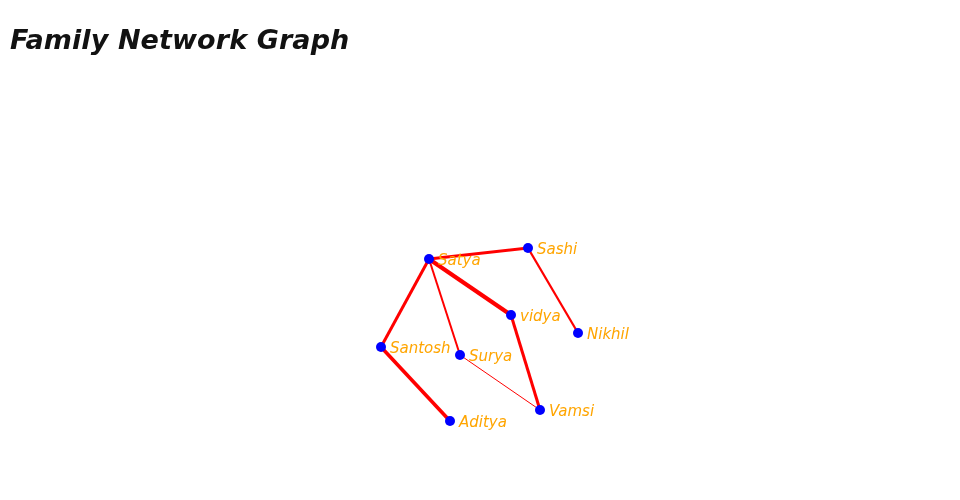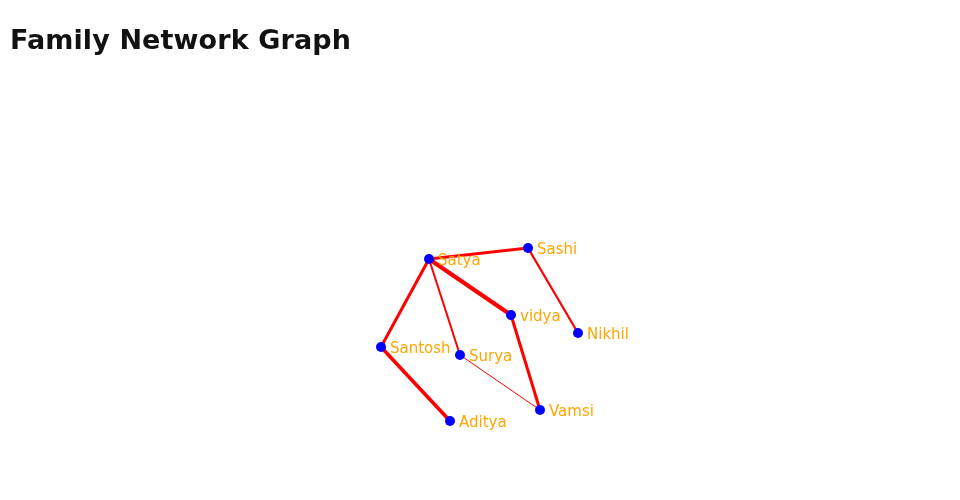--- a/index.html
+++ b/index.html
@@ -7,20 +7,21 @@
     padding: 0;
     background: #ffffff;
   }
   #app {
     position: relative;
     width: 960px;
     height: 436px;
     background: #ffffff;
     overflow: hidden;
     font-family: "DejaVu Sans", sans-serif;
+    font-style: italic;
   }
   #page-title {
     position: absolute;
     left: 10px;
     top: 24px;
     font-family: "DejaVu Sans", sans-serif;
     font-size: 27px;
     font-weight: bold;
     color: #121212;
     letter-spacing: 0.1px;

